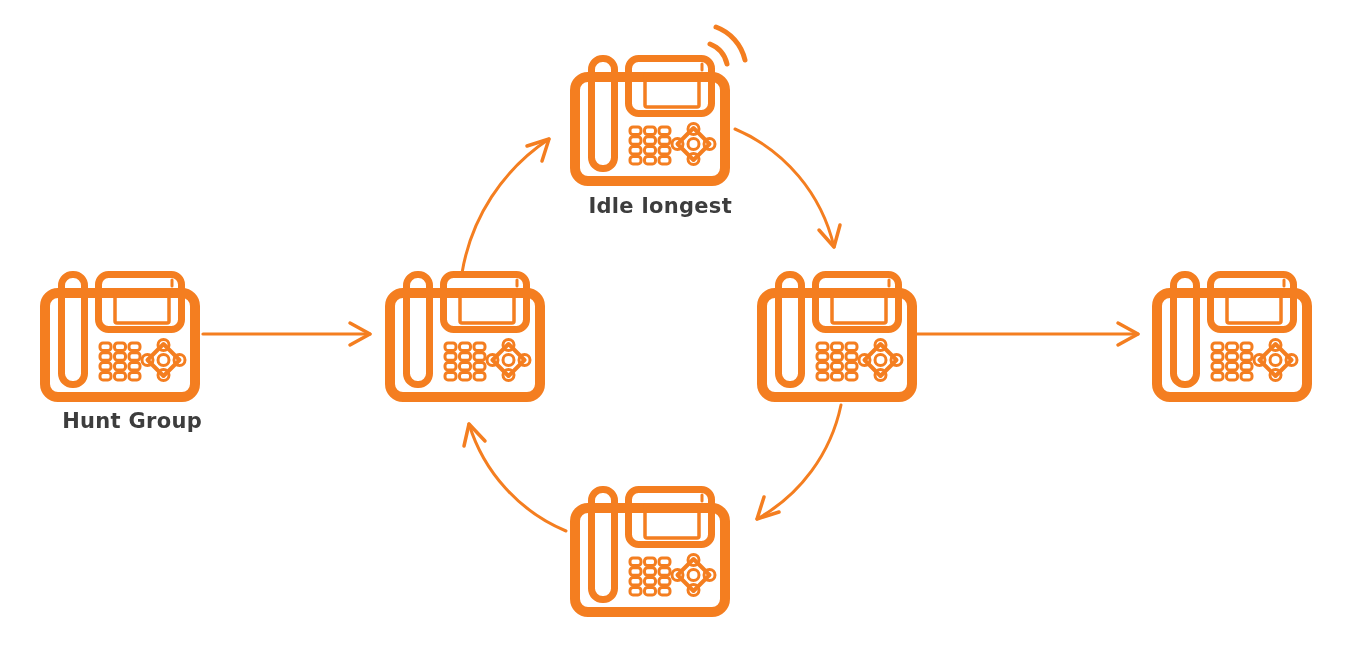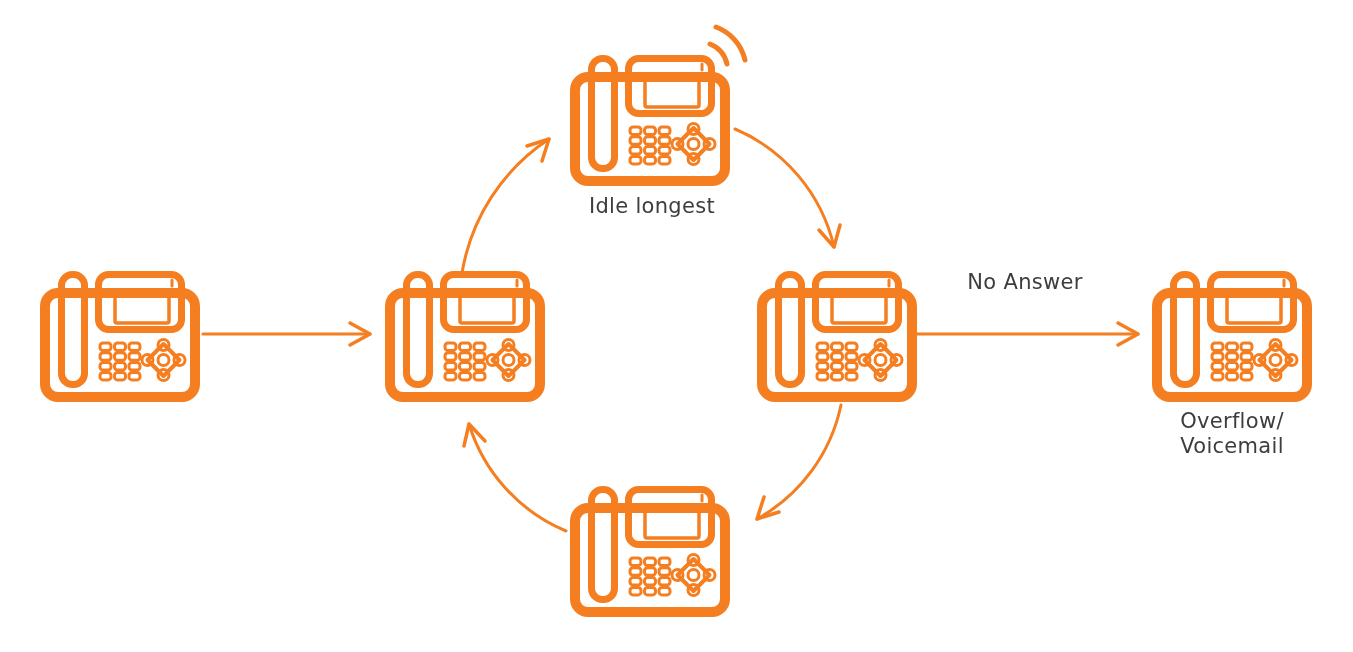--- a/index.html
+++ b/index.html
@@ -9,24 +9,24 @@
     height: 652px;
     background: var(--bg, #ffffff);
     font-family: "DejaVu Sans", "Liberation Sans", sans-serif;
     color: var(--accent, #F47E20);
     overflow: hidden;
   }
   .abs { position: absolute; }
   svg { display: block; }
   .label {
     position: absolute;
-    font-weight: normal;
+    font-weight: bold;
     font-size: 21px;
     line-height: 25px;
-    text-align: center;
+    text-align: right;
     color: var(--label, #3D3D3D);
     letter-spacing: 0.3px;
     white-space: nowrap;
   }
   .stroke { fill: none; stroke: currentColor; stroke-linecap: round; stroke-linejoin: round; }
 </style>
 </head>
 <body>
 
 <div class="canvas">
@@ -136,25 +136,21 @@
         <use href="#phone-symbol"></use>
       </svg>
   </div>
 
   <div class="abs" style="left:1152px;top:268px">
     <svg width="160" height="135" viewBox="0 0 160 135">
         <use href="#phone-symbol"></use>
       </svg>
   </div>
 
+  <div class="label" style="left:42px;top:409px;width:160px">Hunt Group</div>
 
   <div class="label" style="left:572px;top:194px;width:160px">Idle longest</div>
 
   <div class="label" style="left:943px;top:270px;width:164px">
-    <div>No Answer</div>
   </div>
 
-  <div class="label" style="left:1152px;top:409px;width:160px">
-    <div>Overflow/</div>
-    <div>Voicemail</div>
-  </div>
 
 </div>
 
 </body></html>

